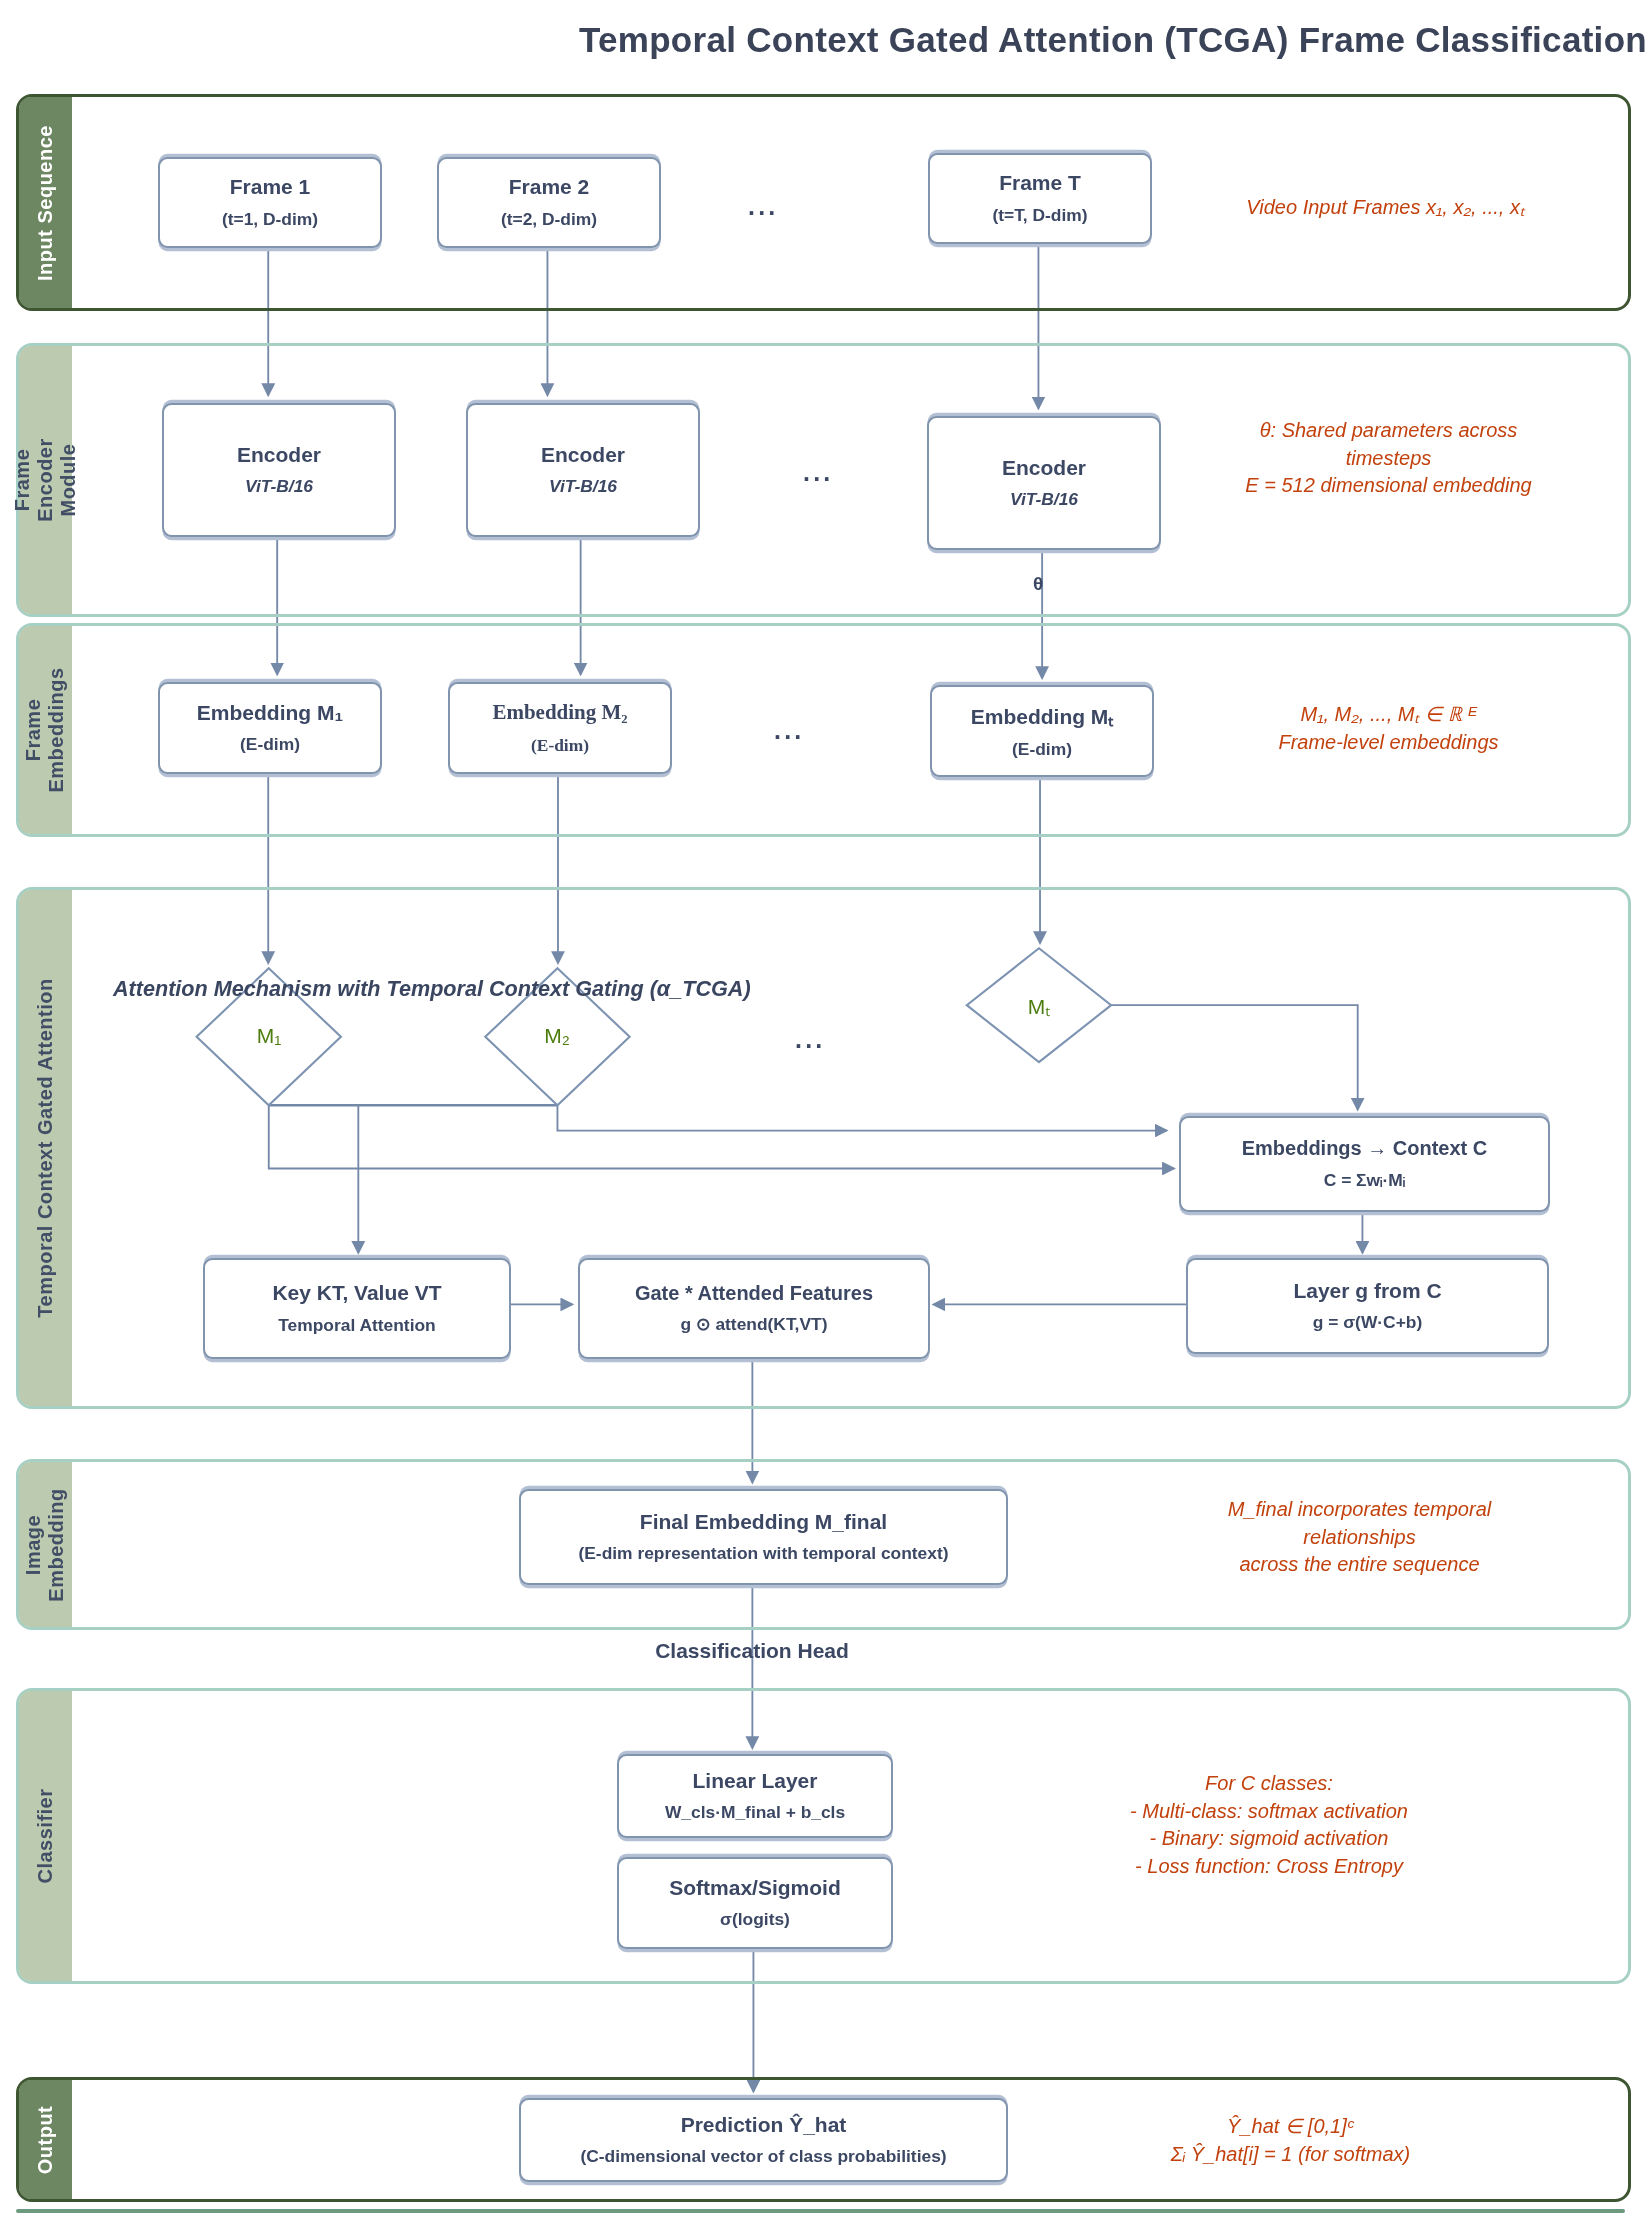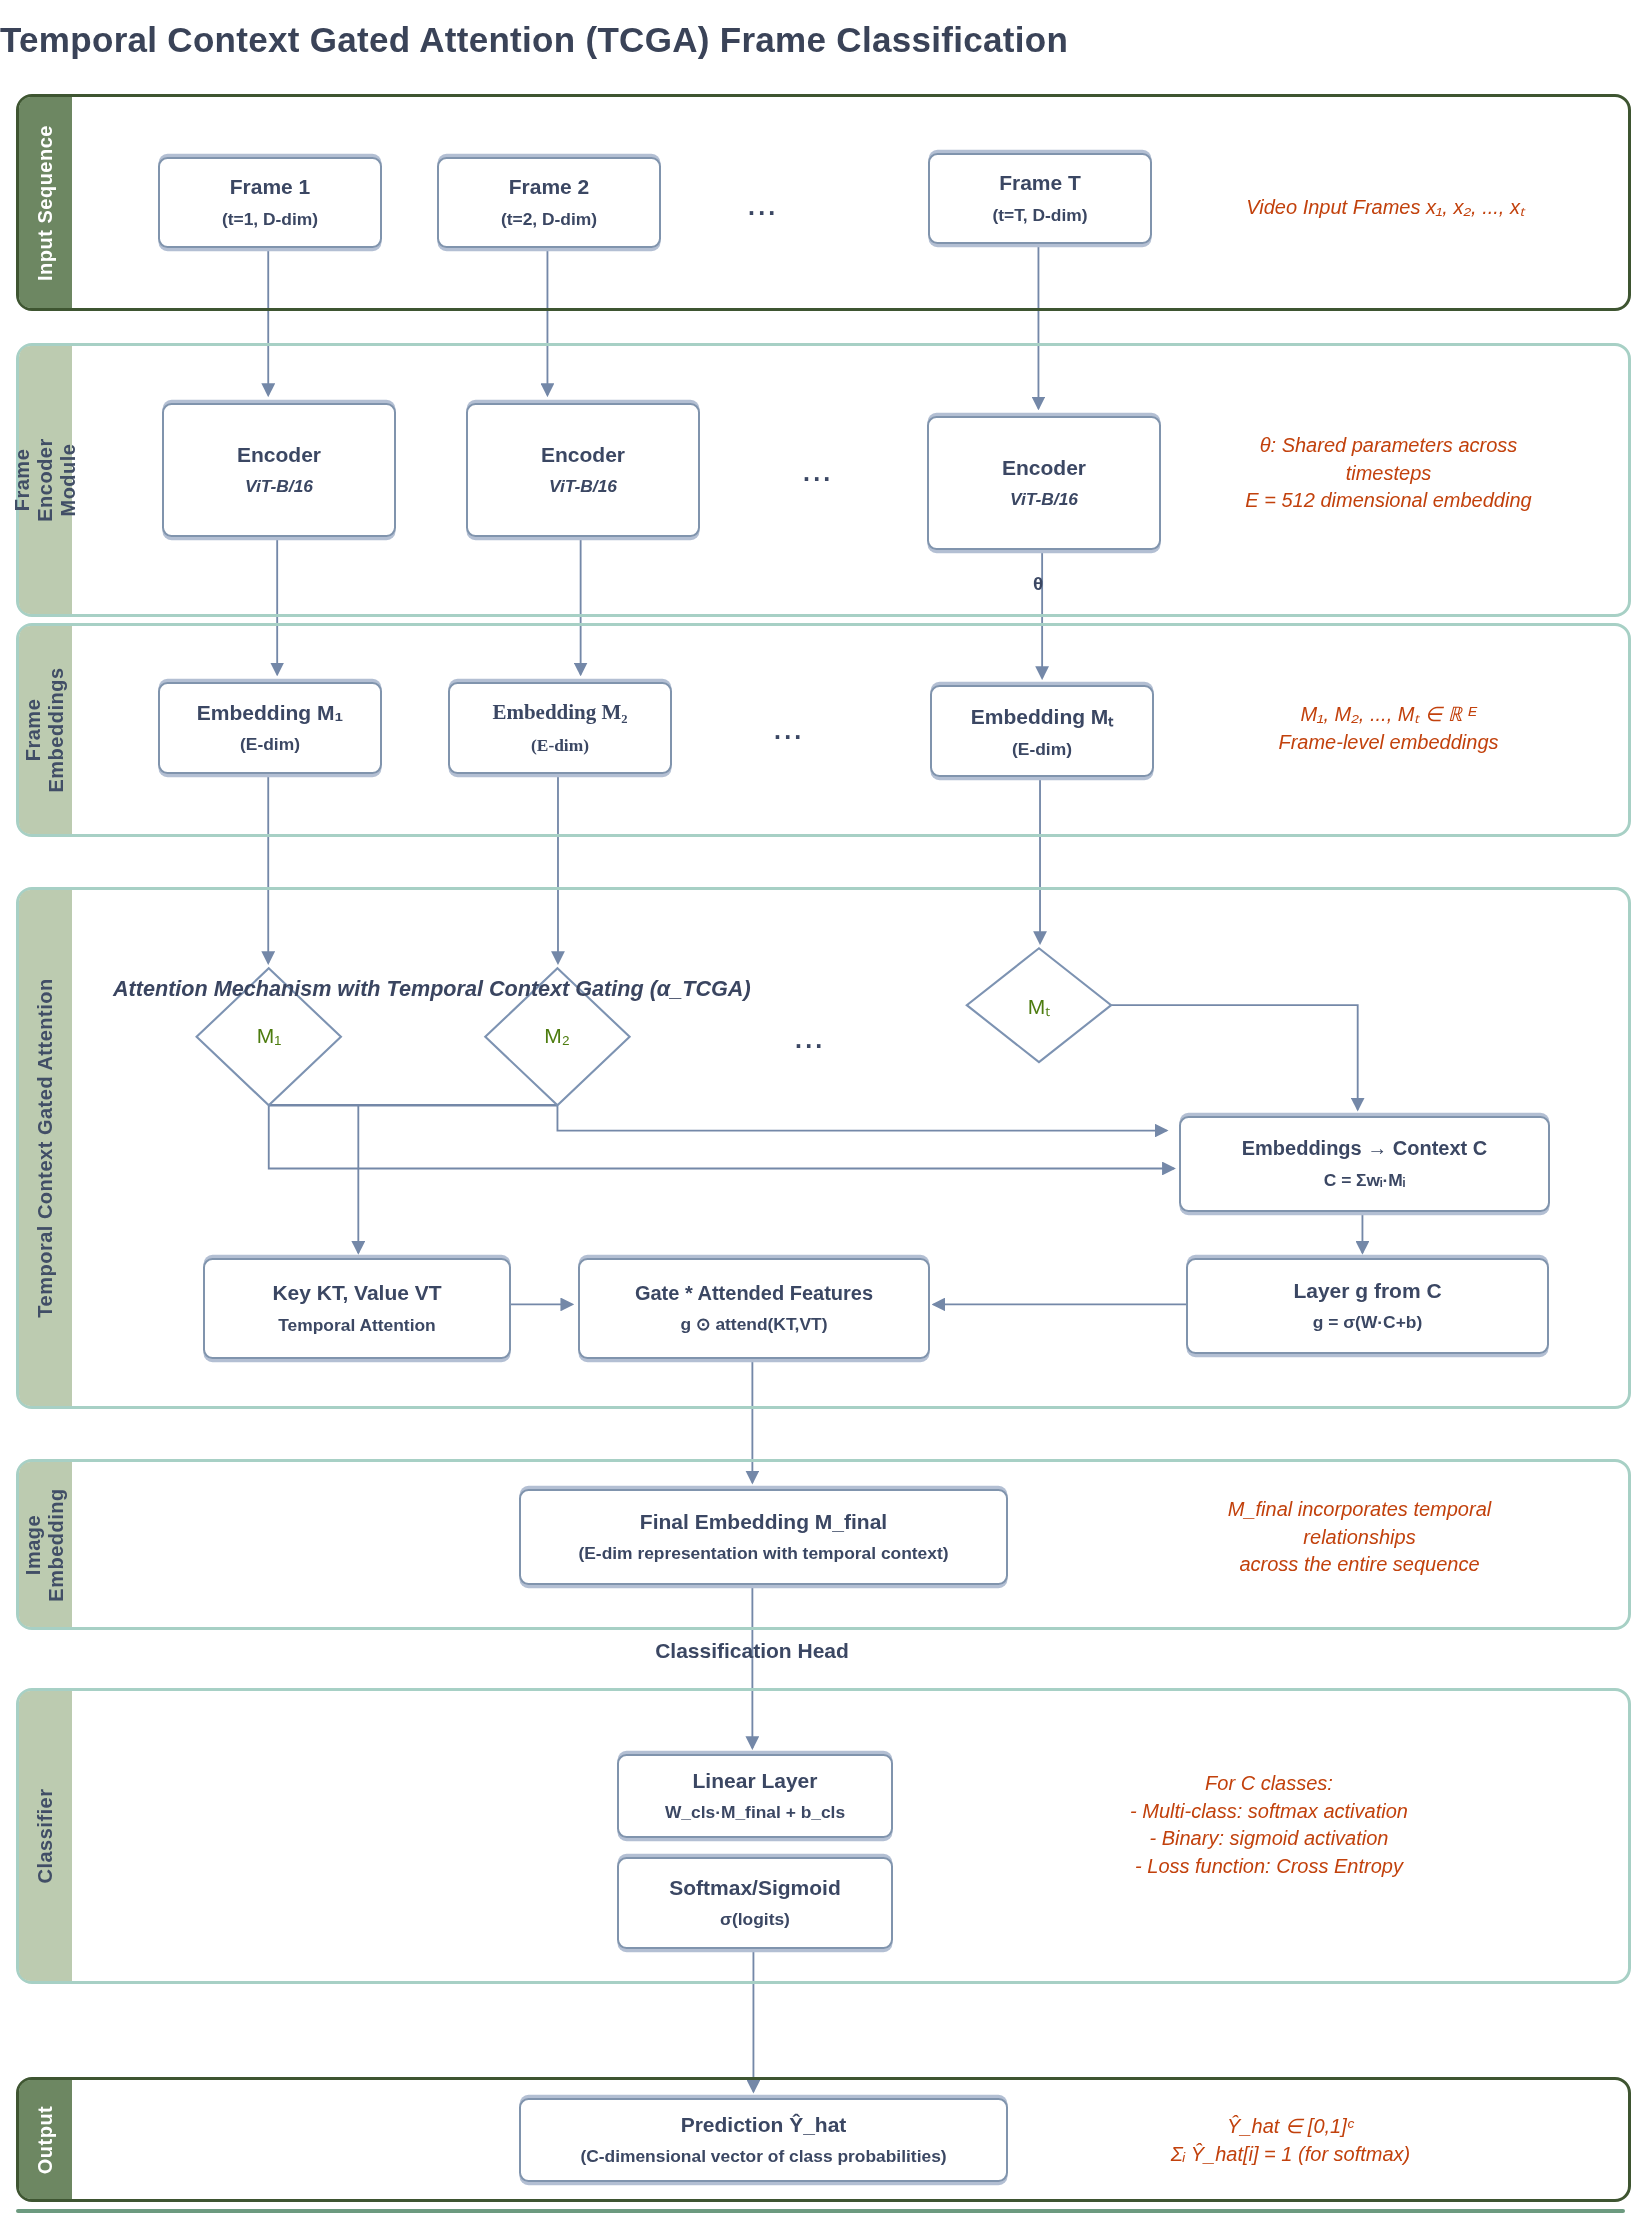--- a/index.html
+++ b/index.html
@@ -1,18 +1,18 @@
 <!DOCTYPE html>
 <html style="font-size:8.4px"><head>
 <meta charset="utf-8">
 <style>
   html,body{margin:0;padding:0;background:#ffffff;}
   .page{position:relative;width:1647px;height:2239px;background:#ffffff;overflow:hidden;
         font-family:"Liberation Sans",sans-serif;color:#3b4763;}
-  .title{position:absolute;left:0;right:0;top:20px;text-align:left;
+  .title{position:absolute;left:0;right:0;top:20px;text-align:right;
          font-size:35px;font-weight:bold;color:#3a4358;letter-spacing:0.3px;}
   svg.overlay{position:absolute;left:0;top:0;z-index:1;}
   .band{position:absolute;left:16px;width:1609px;background:transparent;border-radius:16px;z-index:2;}
   .band.dark{border:3.7px solid #3e5531;}
   .band.light{border:3.7px solid #a7d0c5;}
   .sidebar{position:absolute;left:0;top:0;bottom:0;width:53px;border-radius:11.6px 0 0 11.6px;}
   .band.dark .sidebar{background:#6d8762;}
   .band.light .sidebar{background:#bccbb0;}
   .vlabel{position:absolute;left:26px;top:50%;transform:translate(-50%,-50%) rotate(-90deg);
           transform-origin:center;font-weight:bold;font-size:20px;text-align:center;
@@ -125,21 +125,21 @@
   <div class="node" style="left:466px;top:403px;width:230px;height:130px;">
     <div class="node-title">Encoder</div>
     <div class="node-sub italic">ViT-B/16</div>
   </div>
   <div class="dots" style="left:803px;top:458px;">...</div>
   <div class="node" style="left:927px;top:416px;width:230px;height:130px;">
     <div class="node-title">Encoder</div>
     <div class="node-sub italic">ViT-B/16</div>
   </div>
   <div class="theta" style="left:1033px;top:573px;">θ</div>
-  <div class="annotation" style="left:1175px;top:432px;width:427px;">θ: Shared parameters across
+  <div class="annotation" style="left:1175px;top:417px;width:427px;">θ: Shared parameters across
 timesteps
 E = 512 dimensional embedding</div>
 
   <div class="band light" style="top:623px;height:208px;">
     <div class="sidebar">
       <div class="vlabel wrap">Frame
 Embeddings</div>
     </div>
   </div>
   <div class="node" style="left:158px;top:682px;width:220px;height:88px;">

